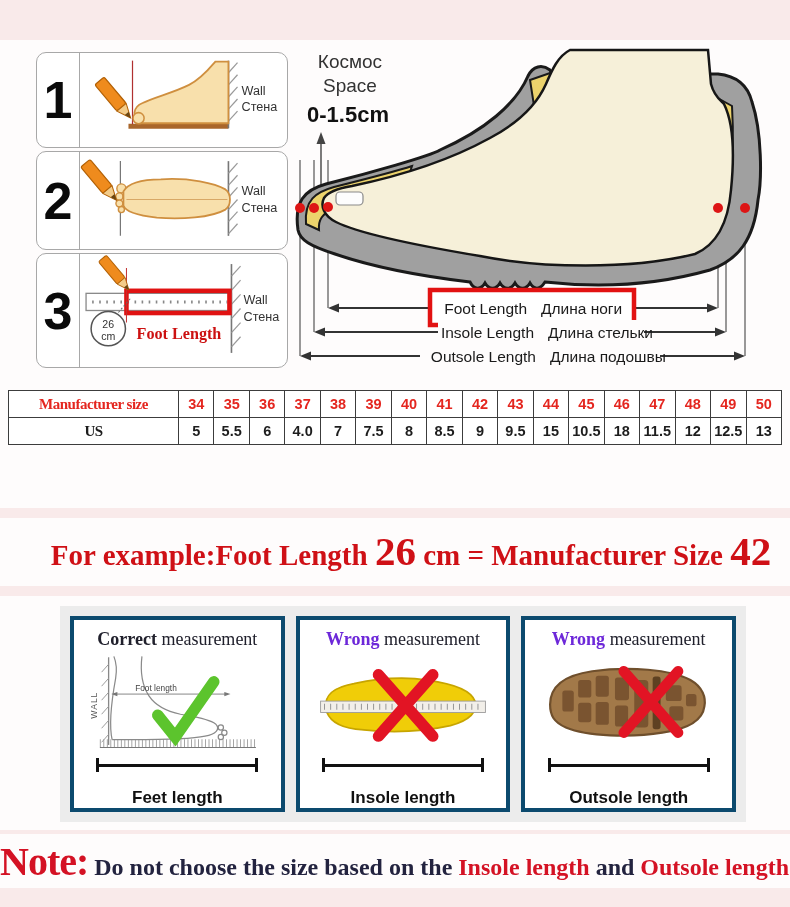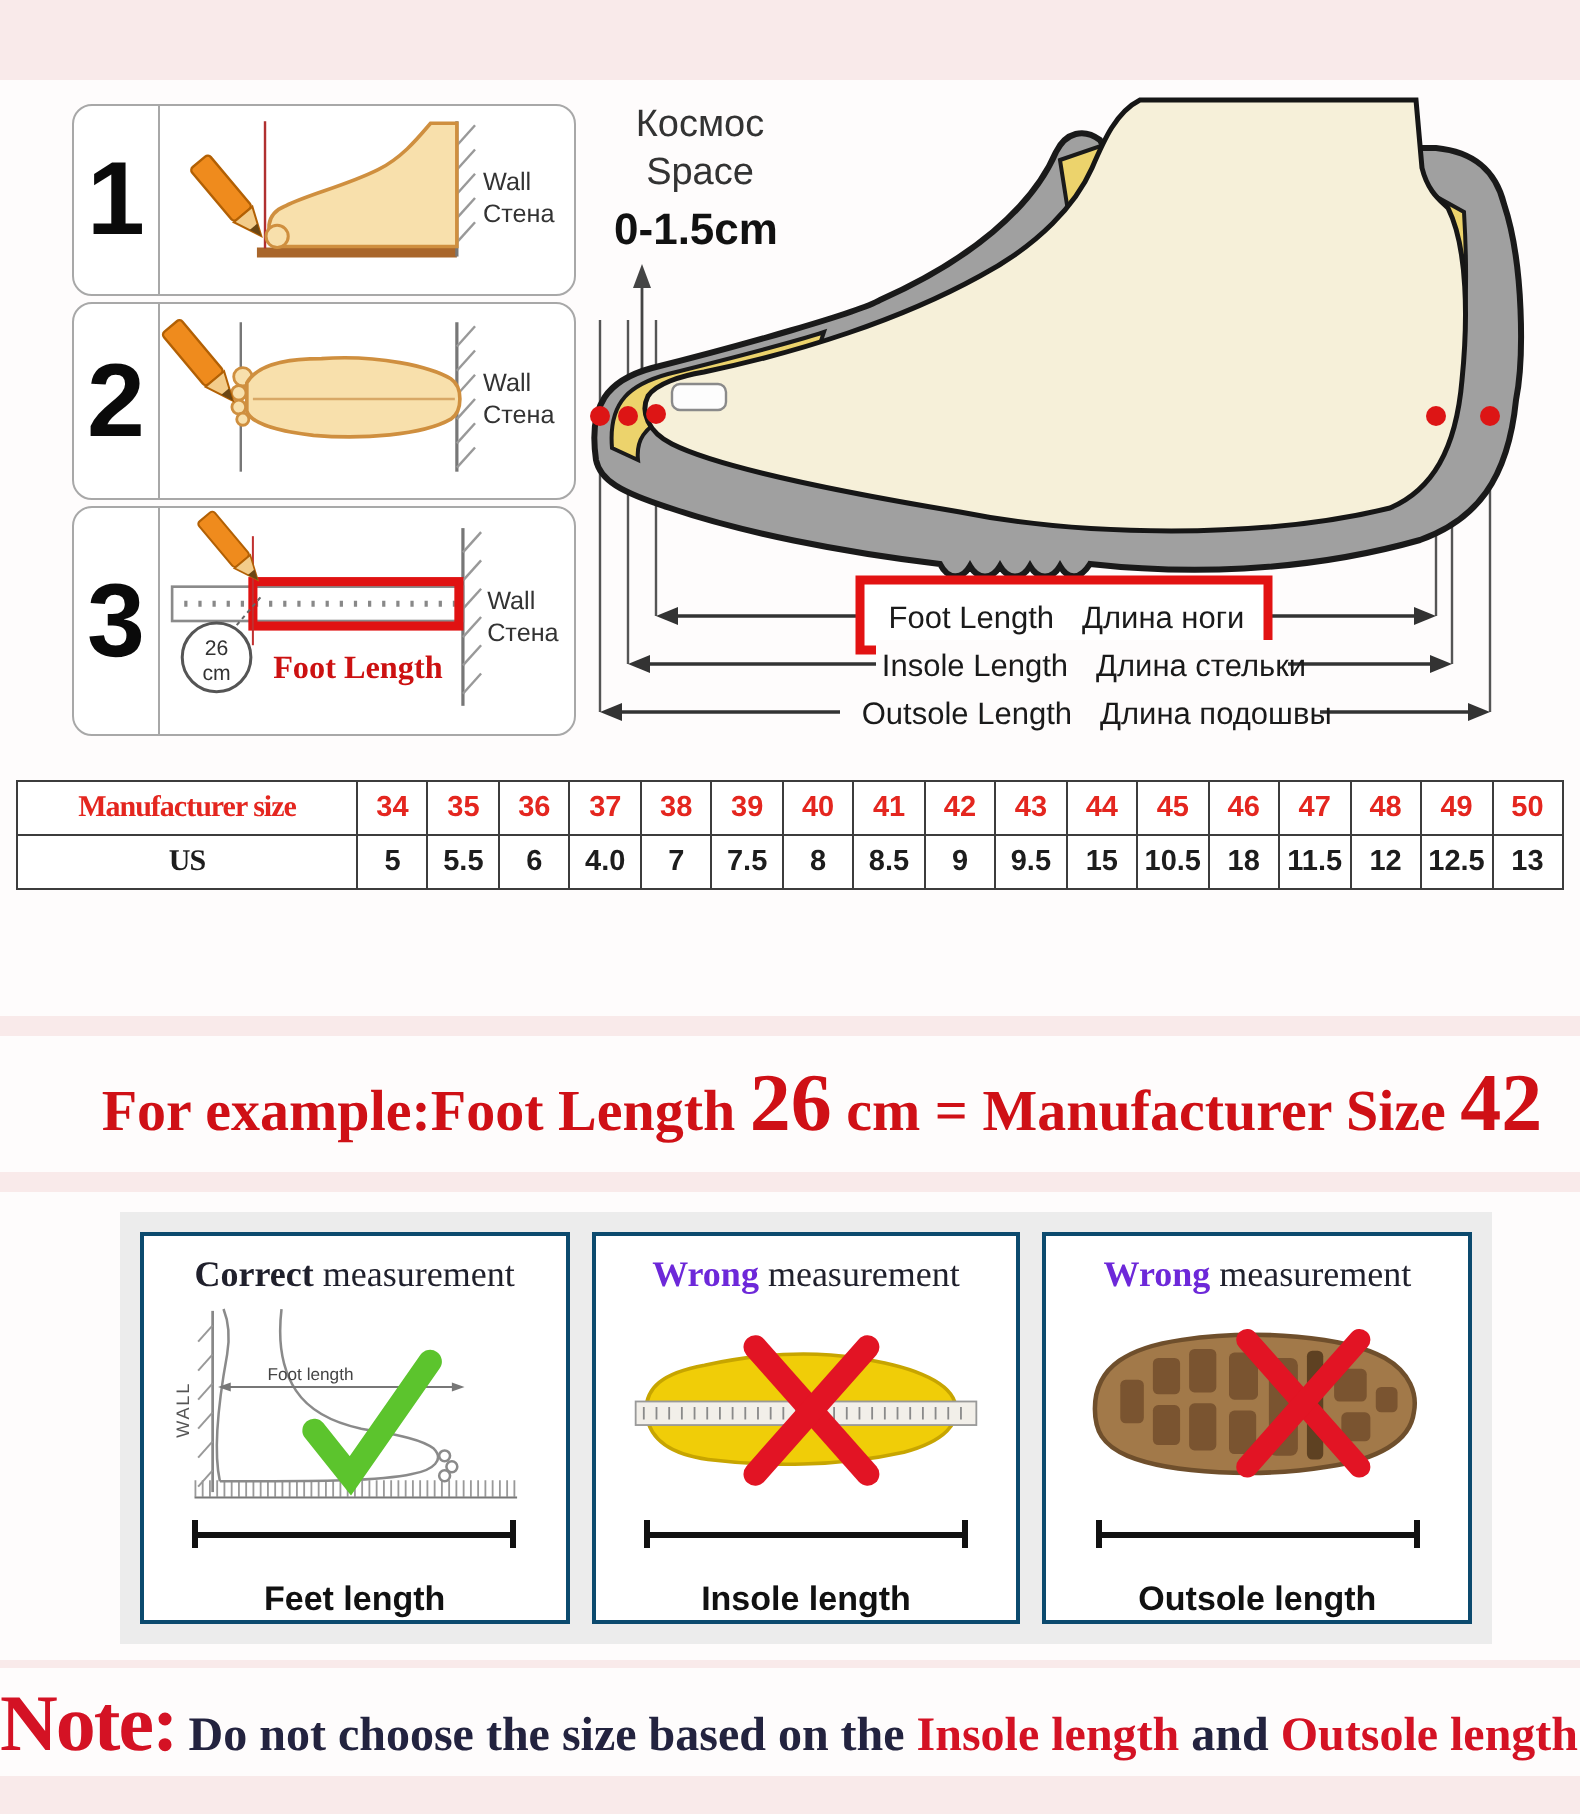--- a/index.html
+++ b/index.html
@@ -45,21 +45,21 @@
 
   
   .example{position:absolute;top:520px;left:0;right:0;text-align:center;
            font-family:"Liberation Serif",serif;font-weight:bold;color:#cf1016;
            font-size:29px;line-height:62px;margin-left:32px;}
   .example .big{font-size:41px;}
 
   
   .panels-wrap{position:absolute;left:60px;top:606px;width:686px;height:216px;background:#ececec;
                display:flex;gap:11px;padding:10px;box-sizing:border-box;}
-  .panel{flex:1;background:#fff;border:2px solid #0c4a6e;display:flex;flex-direction:column;
+  .panel{flex:1;background:#fff;border:4px solid #0c4a6e;display:flex;flex-direction:column;
          align-items:center;overflow:hidden;}
   .ptitle{text-align:center;font-family:"Liberation Serif",serif;font-size:18px;color:#20202c;
           margin:9px 0 2px;white-space:nowrap;}
   .ptitle .accent{font-weight:bold;}
   .ptitle .accent.red{color:#6d28d9;}
   .panel svg{width:202px;height:122px;display:block;}
   .bracket{height:16px;width:156px;border-left:3px solid #111;border-right:3px solid #111;
            position:relative;margin:1px auto 1px;}
   .bracket::before{content:"";position:absolute;left:0;right:0;top:6px;border-top:3px solid #111;}
   .pcaption{text-align:center;font-size:17px;font-weight:bold;color:#111;margin-top:15px;}

